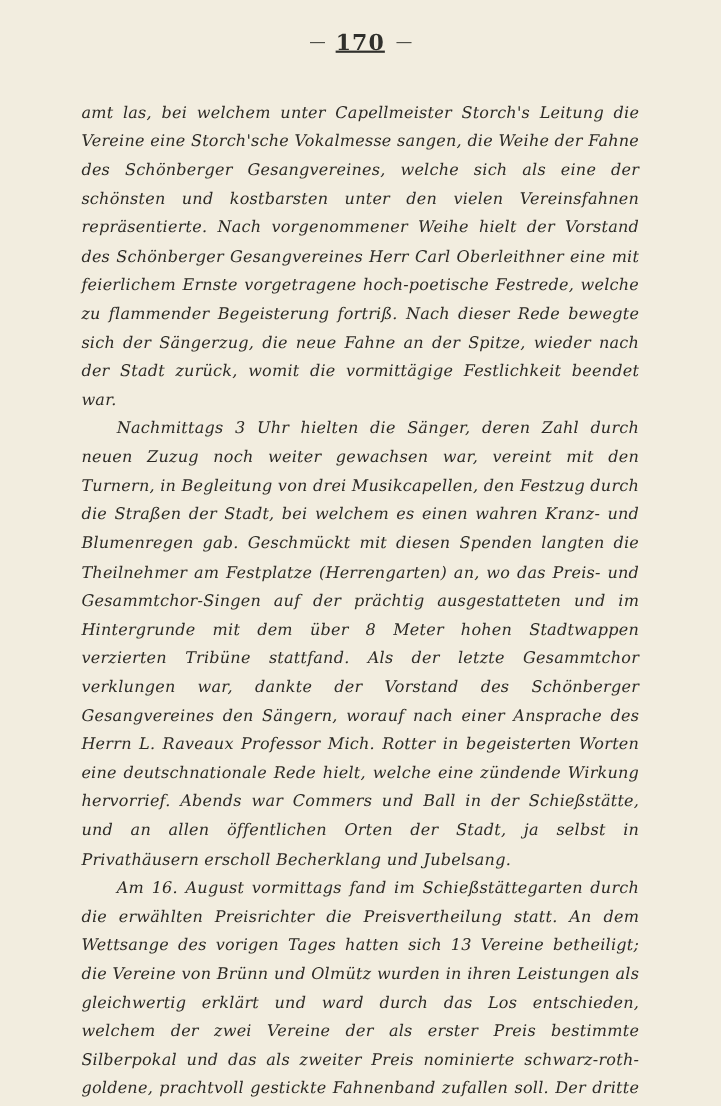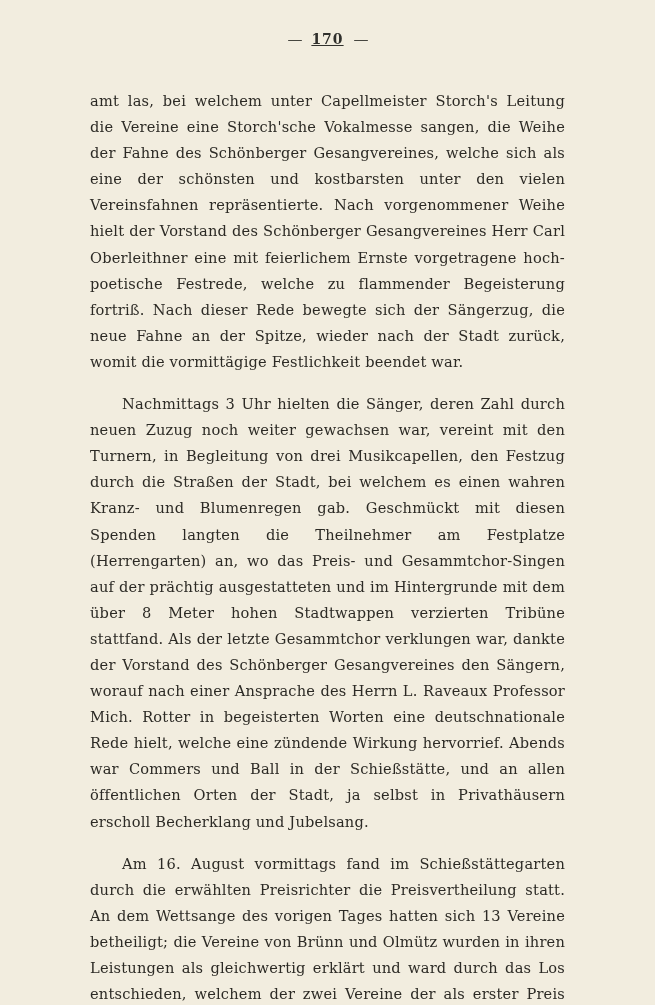--- a/index.html
+++ b/index.html
@@ -36,38 +36,39 @@
     vertical-align: middle;
     font-size: 15px;
     letter-spacing: -1px;
     color: #40403a;
     font-weight: normal;
   }
   .page-number {
     display: inline-block;
     vertical-align: middle;
     margin: 0 10px;
-    font-size: 14px;
+    font-size: 20px;
     text-decoration: underline;
   }
   .body-text {
     margin: 40px 74px 0 74px;
     color: #2c2a25;
     font-size: 14.6px;
     line-height: 26.1px;
     text-align: justify;
     text-justify: inter-word;
     
     font-family: "DejaVu Serif", serif;
     font-weight: 500;
     letter-spacing: 0.2px;
   }
   .body-text p {
-    margin: 16px;
+    margin: 0;
     text-align: justify;
+    font-style: italic;
   }
   .body-text p.indent {
     text-indent: 2.2em;
   }
 </style>
 </head>
 <body>
 
 <div class="page">
 

